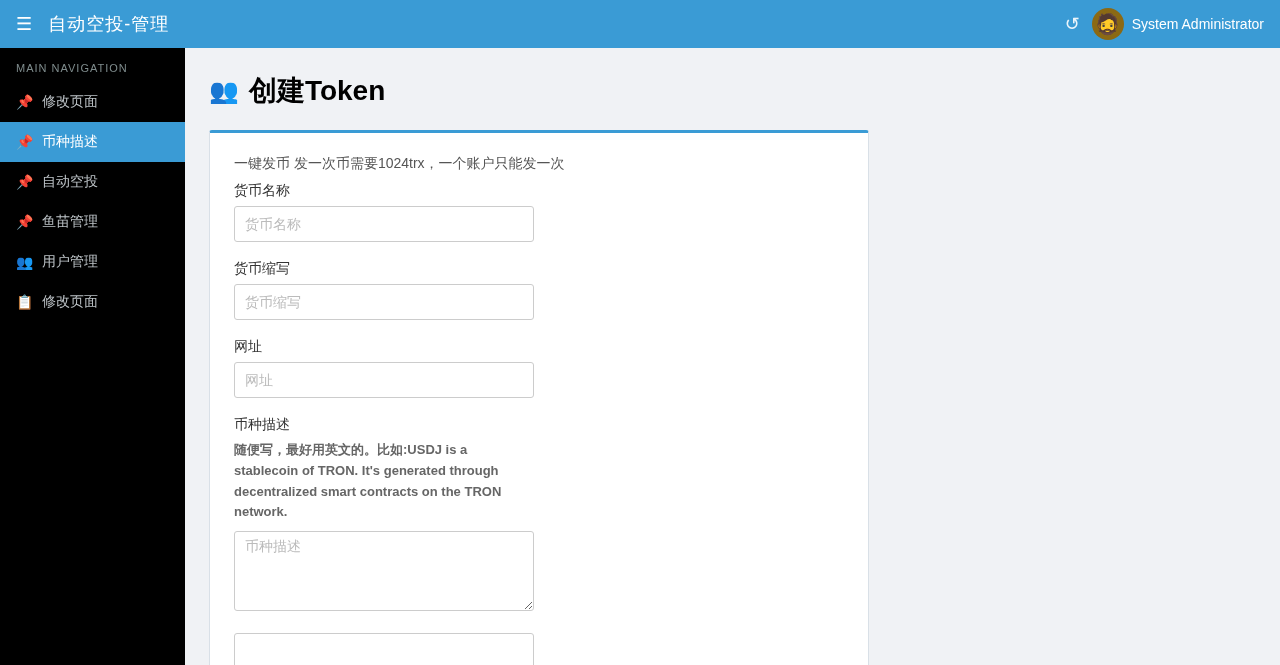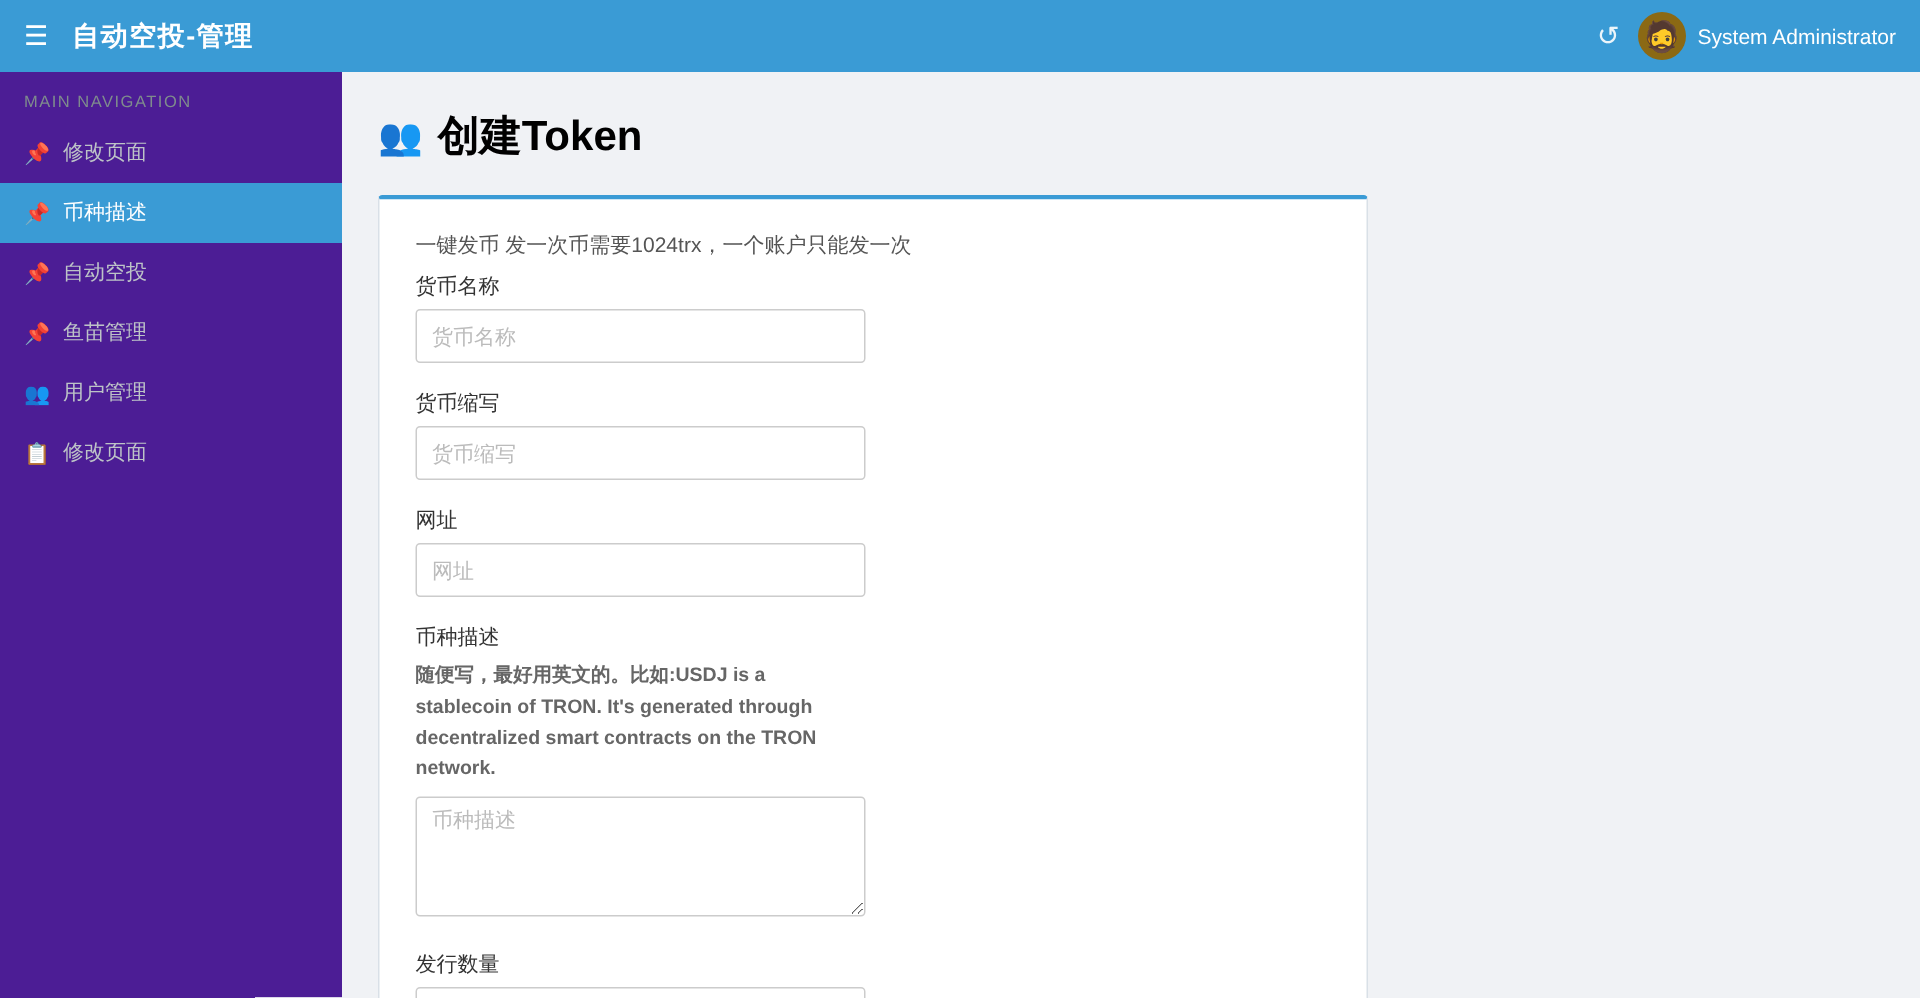--- a/index.html
+++ b/index.html
@@ -16,21 +16,21 @@
       color: white;
       flex-shrink: 0;
     }
     .header-left {
       display: flex;
       align-items: center;
       gap: 16px;
     }
     .header-title {
       font-size: 18px;
-      font-weight: bold;
+      font-weight: normal;
       letter-spacing: 1px;
     }
     .hamburger-icon {
       font-size: 18px;
       cursor: pointer;
     }
     .header-right {
       display: flex;
       align-items: center;
       gap: 12px;
@@ -62,22 +62,22 @@
 
     
     .main-layout {
       display: flex;
       flex: 1;
       overflow: hidden;
     }
 
     
     .sidebar {
-      width: 228px;
-      background: #4c1d95;
+      width: 185px;
+      background: #000000;
       color: #ccc;
       flex-shrink: 0;
       overflow-y: auto;
     }
     .sidebar-nav-label {
       font-size: 11px;
       color: #7f8c8d;
       padding: 14px 16px 8px;
       letter-spacing: 1px;
       text-transform: uppercase;
@@ -269,20 +269,19 @@
         <input class="form-input" type="text" placeholder="网址" style="">
       </div>
 
       <div class="form-group">
         <label class="form-label">币种描述</label>
         <p class="description-hint">随便写，最好用英文的。比如:USDJ is a stablecoin of TRON. It's generated through decentralized smart contracts on the TRON network.</p>
         <textarea class="form-textarea" placeholder="币种描述" style=""></textarea>
       </div>
 
       <div class="form-group">
-        <label class="form-label">发行数量</label>
         <input class="form-input" type="text" placeholder="" style="">
       </div>
 
     </div>
 
   </main>
 </div>
 
 </body></html>

